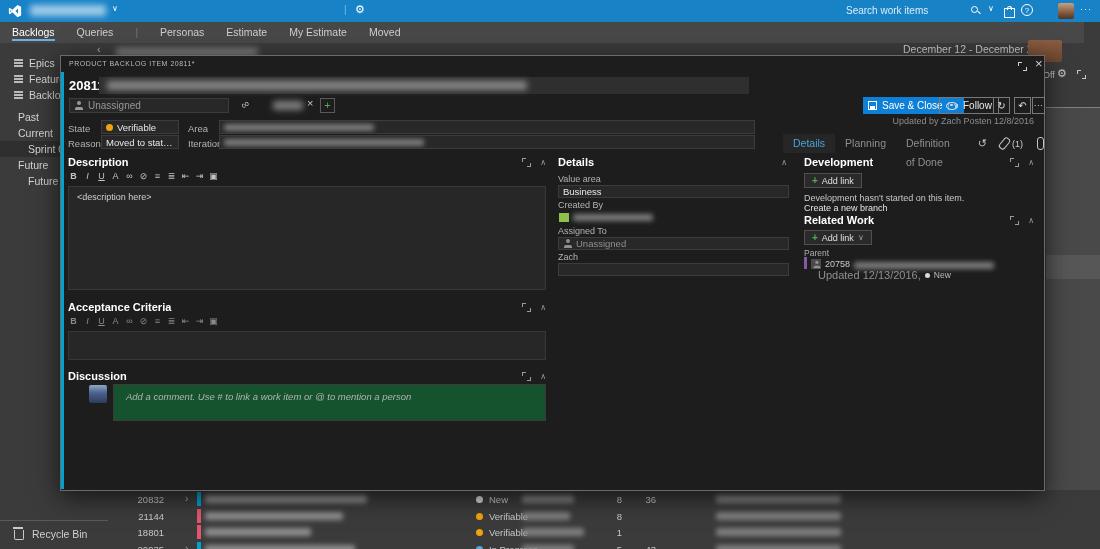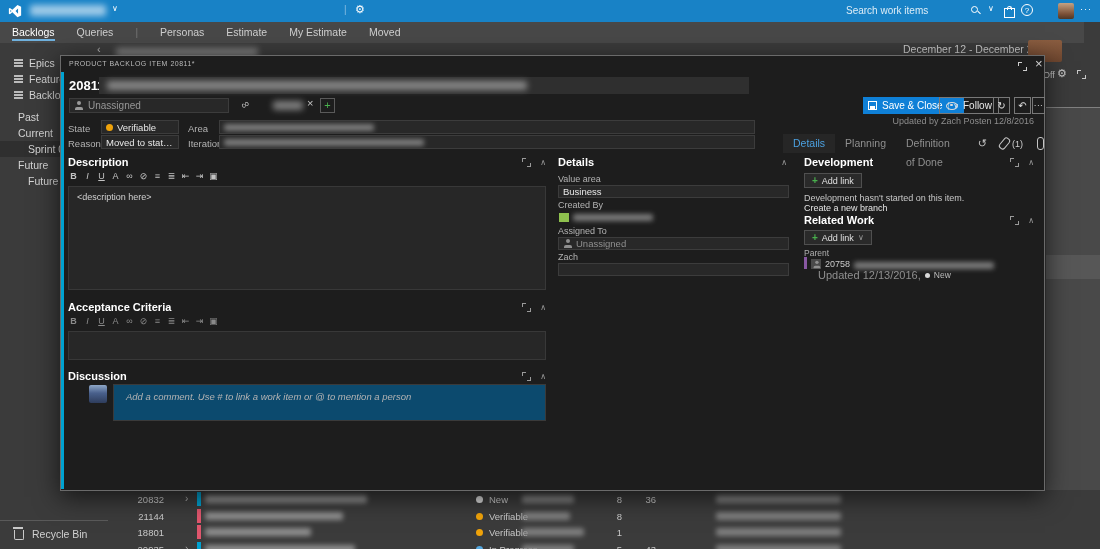--- a/index.html
+++ b/index.html
@@ -352,21 +352,21 @@
         <span class="rte">▣</span>
       </div>
     <div style="position:absolute;left:7px;top:275px;width:478px;height:29px;background:#272727;border:1px solid #383838;box-sizing:border-box"></div>
 
     <div class="shead" style="left:7px;top:314px;width:478px">
       <span class="stitle">Discussion</span>
       <span class="i-corners sicon"></span>
       <span class="schev">∧</span>
     </div>
     <span style="position:absolute;left:28px;top:329px;width:18px;height:18px;border-radius:2px;background:linear-gradient(180deg,#8fa8c8 0%,#49608c 45%,#2e3d5c 100%)"></span>
-    <div style="position:absolute;left:52px;top:328px;width:433px;height:37px;background:#0c4a6e;border:1px solid #3a3a3a;box-sizing:border-box">
+    <div style="position:absolute;left:52px;top:328px;width:433px;height:37px;background:#14532d;border:1px solid #3a3a3a;box-sizing:border-box">
       <span style="position:absolute;left:12px;top:6px;font-size:9.5px;font-style:italic;color:#b3b3b3">Add a comment. Use # to link a work item or @ to mention a person</span>
     </div>
 
     <div class="shead" style="left:497px;top:100px;width:229px">
       <span class="stitle">Details</span>
       <span class="schev">∧</span>
     </div>
     <div style="position:absolute;left:497px;top:118px;width:231px">
 
 

